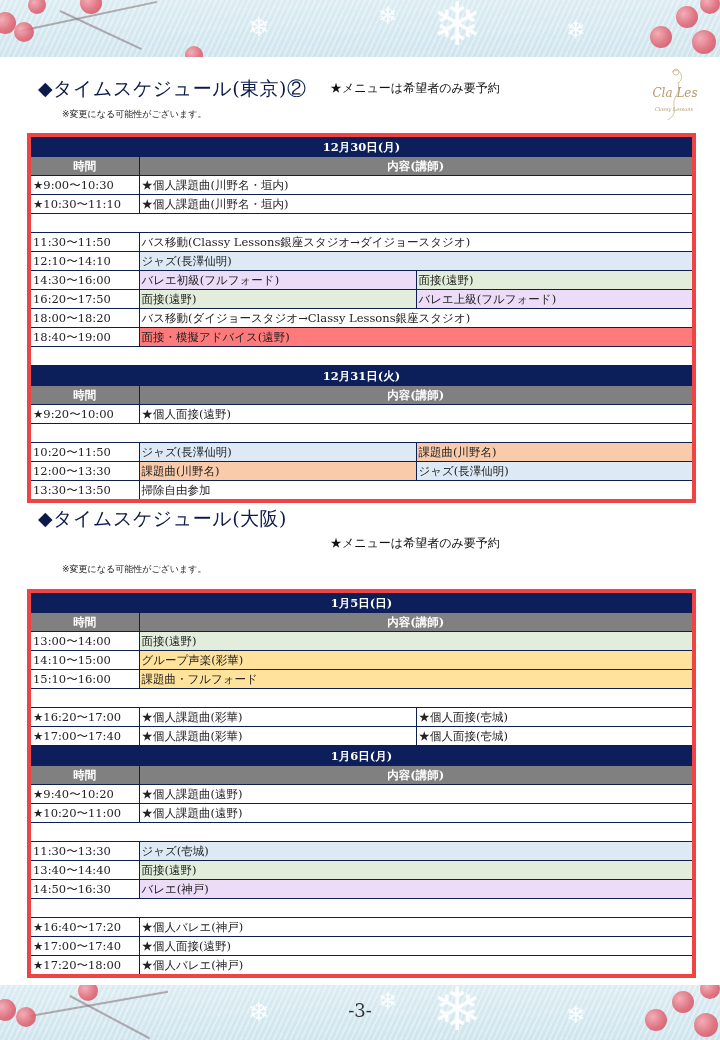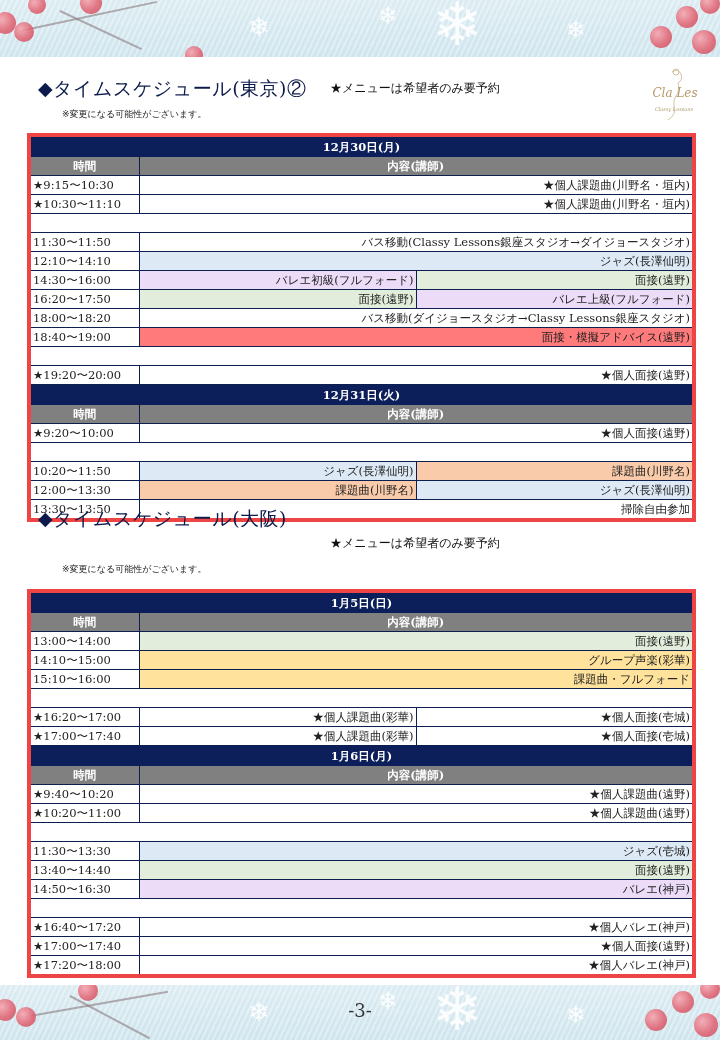--- a/index.html
+++ b/index.html
@@ -66,21 +66,21 @@
   table.sched col.c-b { width: 278px; }
   tr.date-row td {
     background: #0c1f5a; color: #ffffff; text-align: center; font-weight: bold;
     height: 19px; border-color: #0c1f5a;
   }
   tr.head-row td {
     background: #808080; color: #ffffff; text-align: center; font-weight: bold;
   }
   tr.blank-row td { border-left: none; border-right: none; }
   td.time { text-align: left; color: #222; }
-  td.content { text-align: right; color: #222; }
+  td.content { text-align: left; color: #222; }
   .bg-white { background: #ffffff; }
   .bg-blue { background: #ddeaf6; }
   .bg-purple { background: #ecdcf8; }
   .bg-green { background: #e2eedb; }
   .bg-red { background: #ff7a7a; }
   .bg-peach { background: #f9cbaa; margin-left: 34px; }
   .bg-yellow { background: #ffe39c; }
 </style>
 </head>
 <body>
@@ -125,21 +125,21 @@
 
   <tbody>
       <tr class="date-row">
         <td colspan="3">12月30日(月)</td>
       </tr>
   <tr class="head-row">
     <td>時間</td>
     <td colspan="2">内容(講師)</td>
   </tr>
   <tr>
-    <td class="time">★9:15〜10:30</td>
+    <td class="time">★9:00〜10:30</td>
     <td colspan="2" class="content bg-white">★個人課題曲(川野名・垣内)</td>
   </tr>
   <tr>
     <td class="time">★10:30〜11:10</td>
     <td colspan="2" class="content bg-white">★個人課題曲(川野名・垣内)</td>
   </tr>
   <tr class="blank-row">
         <td colspan="3"></td>
       </tr>
   <tr>
@@ -164,24 +164,20 @@
     <td class="time">18:00〜18:20</td>
     <td colspan="2" class="content bg-white">バス移動(ダイジョースタジオ→Classy Lessons銀座スタジオ)</td>
   </tr>
   <tr>
     <td class="time">18:40〜19:00</td>
     <td colspan="2" class="content bg-red">面接・模擬アドバイス(遠野)</td>
   </tr>
   <tr class="blank-row">
         <td colspan="3"></td>
       </tr>
-  <tr>
-    <td class="time">★19:20〜20:00</td>
-    <td colspan="2" class="content bg-white">★個人面接(遠野)</td>
-  </tr>
 
   <tr class="date-row">
         <td colspan="3">12月31日(火)</td>
       </tr>
   <tr class="head-row">
     <td>時間</td>
     <td colspan="2">内容(講師)</td>
   </tr>
   <tr>
     <td class="time">★9:20〜10:00</td>

